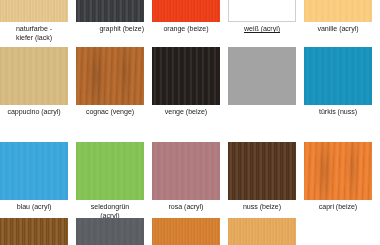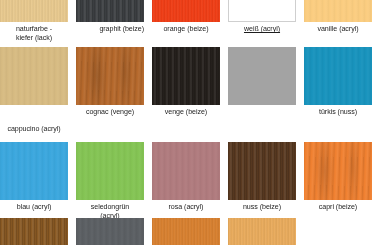--- a/index.html
+++ b/index.html
@@ -108,21 +108,21 @@
         </div>
       <div class="label" style="color: rgb(29, 29, 29);">vanille (acryl)</div>
     </div>
   </div>
 
   <div class="row" style="top:47px;">
     <div class="cell">
       <div class="swatch" style="background-color: rgb(215, 187, 130);">
           <div class="grain soft"></div>
         </div>
-      <div class="label" style="color: rgb(29, 29, 29); margin-top: 17px;">cappucino (acryl)</div>
+      <div class="label" style="color: rgb(29, 29, 29);">cappucino (acryl)</div>
     </div>
     <div class="cell">
       <div class="swatch" style="background-color: rgb(181, 104, 43);">
           <div class="grain figure"></div>
         </div>
       <div class="label" style="color: rgb(29, 29, 29);">cognac (venge)</div>
     </div>
     <div class="cell">
       <div class="swatch" style="background-color: rgb(38, 33, 29);">
           <div class="grain strong"></div>

